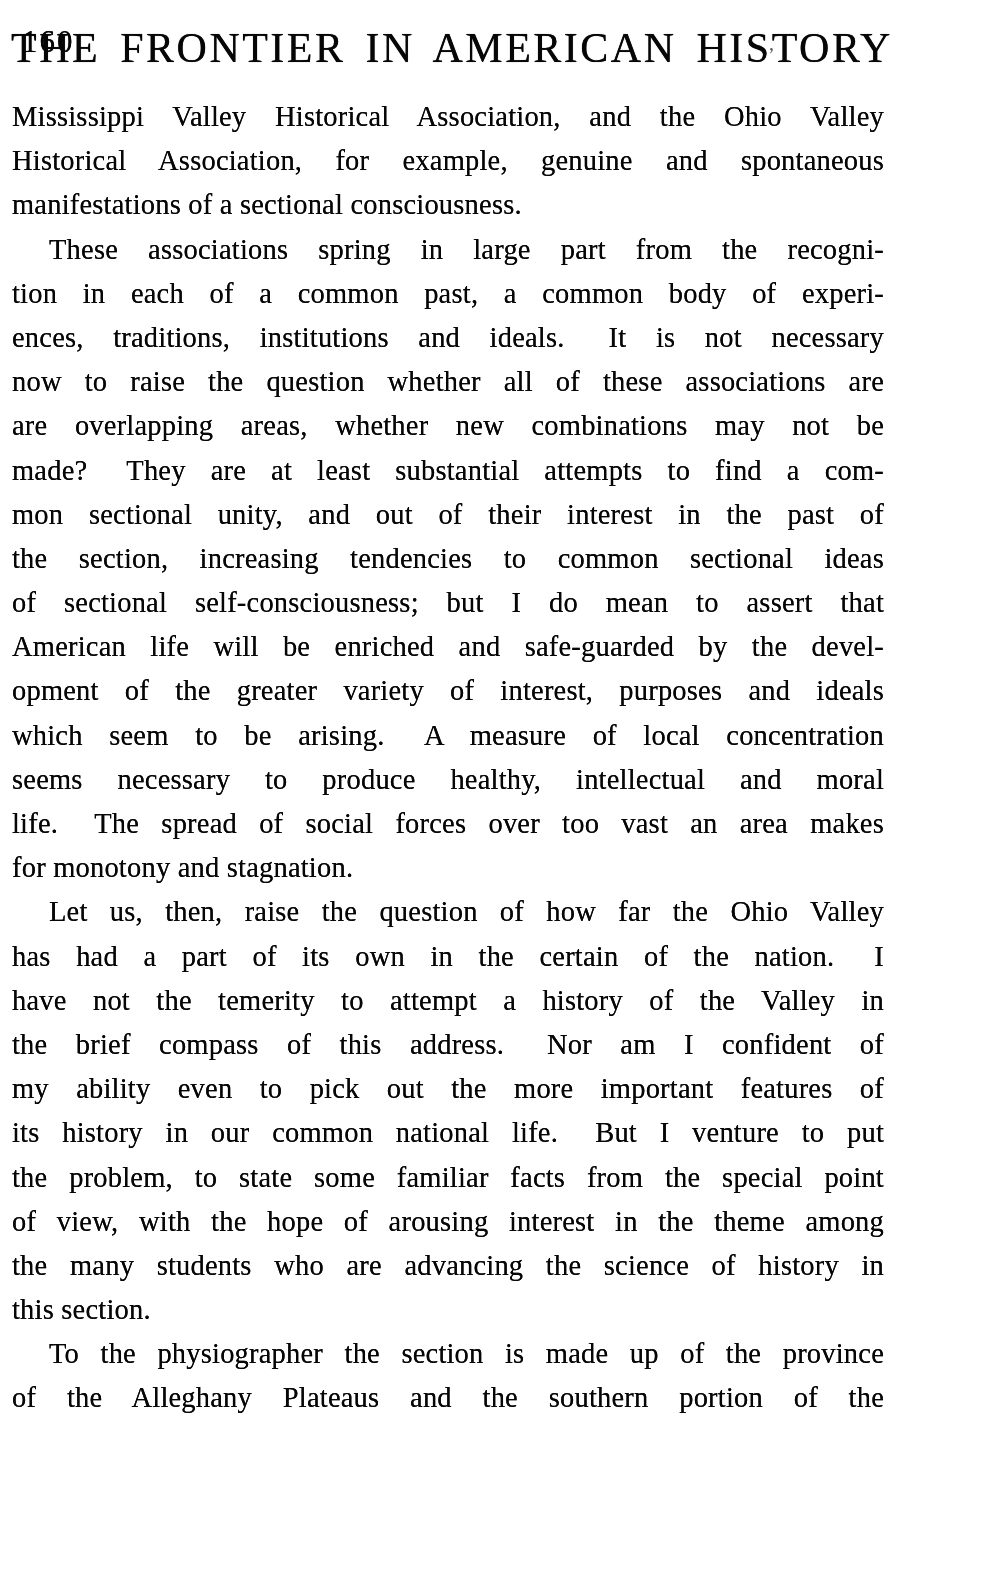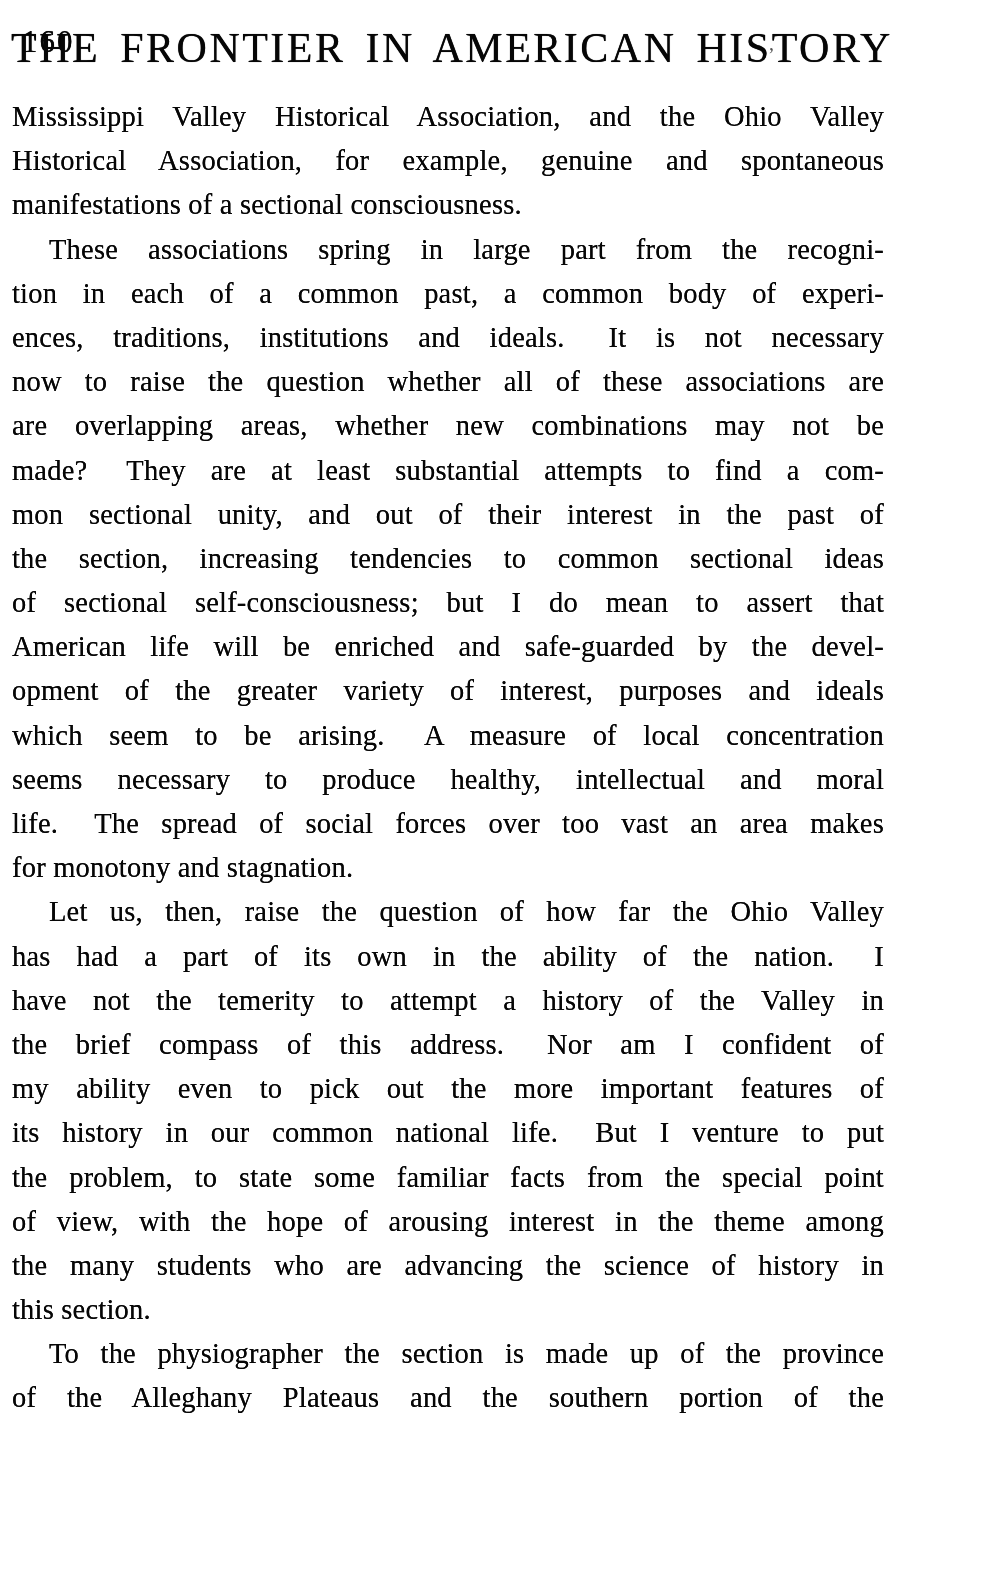--- a/index.html
+++ b/index.html
@@ -99,21 +99,21 @@
       <div class="line">mon sectional unity, and out of their interest in the past of</div>
       <div class="line">the section, increasing tendencies to common sectional ideas</div>
       <div class="line">of sectional self-consciousness; but I do mean to assert that</div>
       <div class="line">American life will be enriched and safe-guarded by the devel-</div>
       <div class="line">opment of the greater variety of interest, purposes and ideals</div>
       <div class="line">which seem to be arising.  A measure of local concentration</div>
       <div class="line">seems necessary to produce healthy, intellectual and moral</div>
       <div class="line">life.  The spread of social forces over too vast an area makes</div>
       <div class="line end">for monotony and stagnation.</div>
       <div class="line indent">Let us, then, raise the question of how far the Ohio Valley</div>
-      <div class="line">has had a part of its own in the ability of the nation.  I</div>
+      <div class="line">has had a part of its own in the certain of the nation.  I</div>
       <div class="line">have not the temerity to attempt a history of the Valley in</div>
       <div class="line">the brief compass of this address.  Nor am I confident of</div>
       <div class="line">my ability even to pick out the more important features of</div>
       <div class="line">its history in our common national life.  But I venture to put</div>
       <div class="line">the problem, to state some familiar facts from the special point</div>
       <div class="line">of view, with the hope of arousing interest in the theme among</div>
       <div class="line">the many students who are advancing the science of history in</div>
       <div class="line end">this section.</div>
       <div class="line indent">To the physiographer the section is made up of the province</div>
       <div class="line">of the Alleghany Plateaus and the southern portion of the</div>

